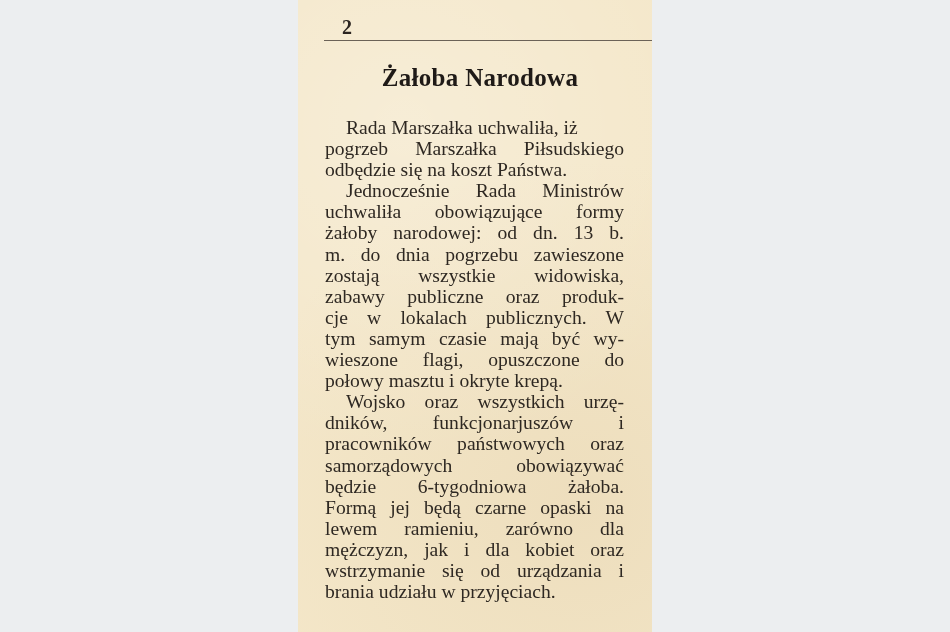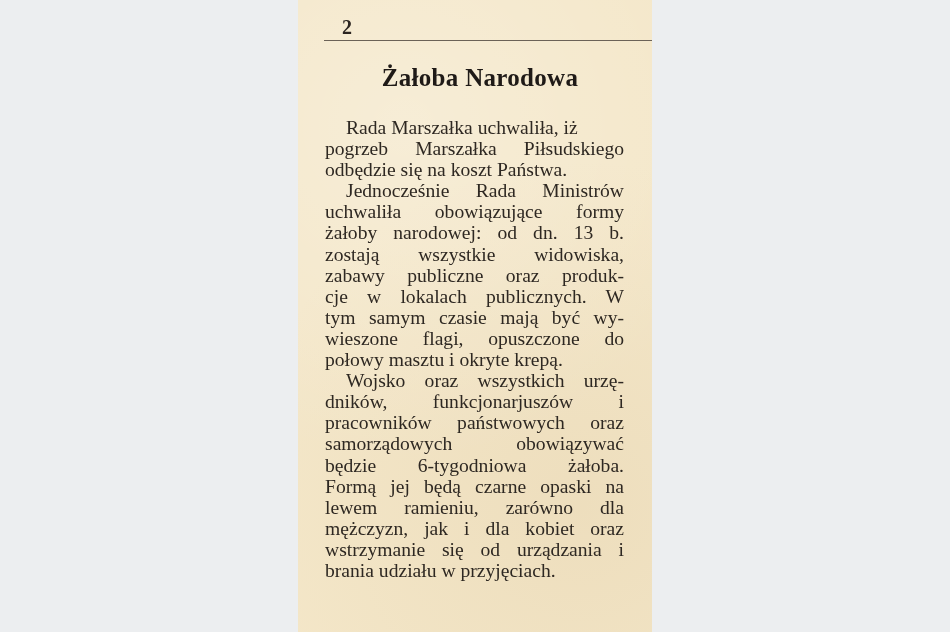--- a/index.html
+++ b/index.html
@@ -56,20 +56,21 @@
   <div class="page-number">2</div>
   <div class="rule"></div>
   <div class="headline">Żałoba Narodowa</div>
   <div class="body-text" id="article-body">
       <span class="line indent last">Rada Marszałka uchwaliła, iż</span>
       <span class="line">pogrzeb Marszałka Piłsudskiego</span>
       <span class="line last">odbędzie się na koszt Państwa.</span>
       <span class="line indent">Jednocześnie Rada Ministrów</span>
       <span class="line">uchwaliła obowiązujące formy</span>
       <span class="line">żałoby narodowej: od dn. 13 b.</span>
+      <span class="line">m. do dnia pogrzebu zawieszone</span>
       <span class="line">zostają wszystkie widowiska,</span>
       <span class="line">zabawy publiczne oraz produk-</span>
       <span class="line">cje w lokalach publicznych. W</span>
       <span class="line">tym samym czasie mają być wy-</span>
       <span class="line">wieszone flagi, opuszczone do</span>
       <span class="line last">połowy masztu i okryte krepą.</span>
       <span class="line indent">Wojsko oraz wszystkich urzę-</span>
       <span class="line">dników, funkcjonarjuszów i</span>
       <span class="line">pracowników państwowych oraz</span>
       <span class="line">samorządowych obowiązywać</span>

